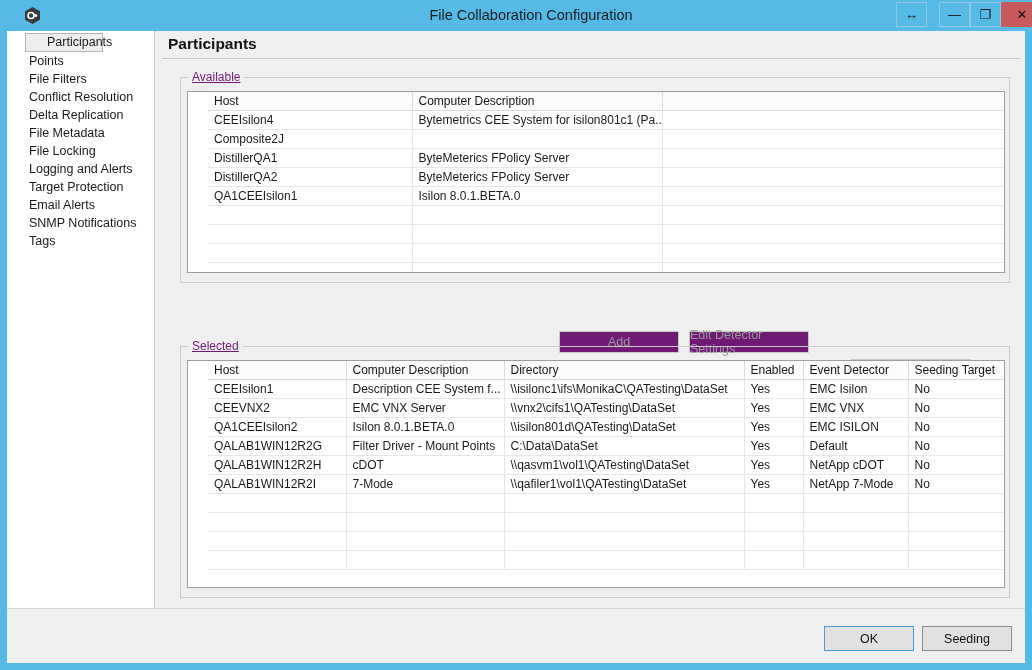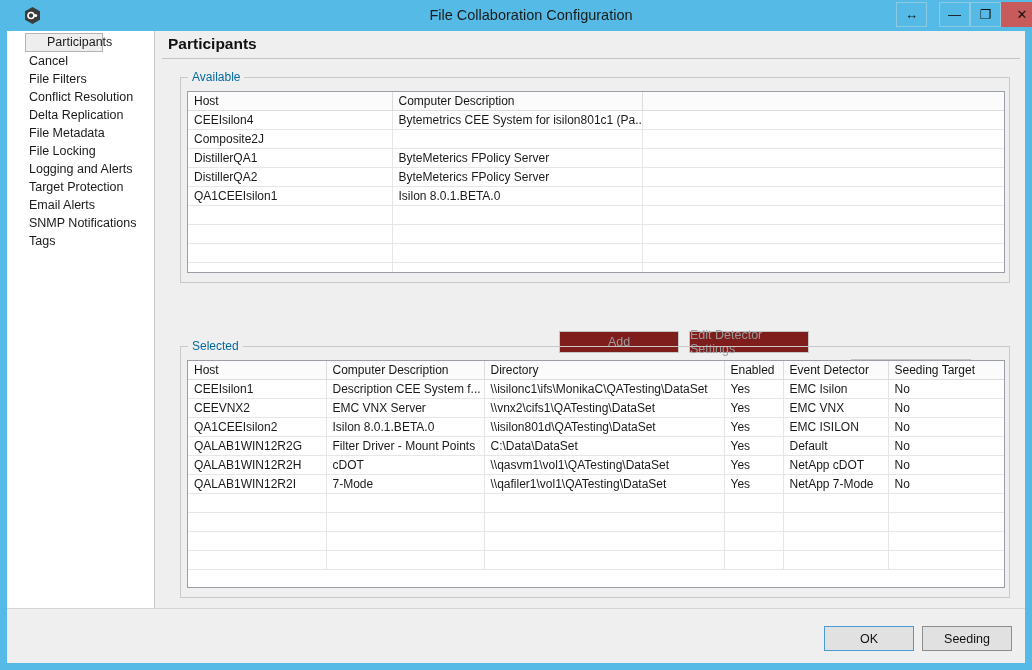--- a/index.html
+++ b/index.html
@@ -110,34 +110,36 @@
     position: absolute;
     border: 1px solid #c9c9c9;
     border-radius: 0;
   }
   .group-label {
     position: absolute;
     top: -8px; left: 7px;
     background: #efeff0;
     padding: 0 4px;
     font-size: 12px;
-    color: #0369a1;
+    color: #701a75;
+    text-decoration: underline;
   }
 
   #grp-available { left: 24px; top: 46px; width: 830px; height: 206px; }
   #grp-selected  { left: 24px; top: 315px; width: 830px; height: 252px; }
 
   
   .tbl-wrap {
     position: absolute;
     left: 6px;
     top: 13px;
     background: #ffffff;
     border: 1px solid #9a9fa6;
     overflow: hidden;
+    padding-left: 20px;
   }
   #tbl-available-wrap { width: 818px; height: 182px; }
   #tbl-selected-wrap  { width: 818px; height: 228px; }
 
   table.grid {
     border-collapse: collapse;
     table-layout: fixed;
     width: 816px;
     font-size: 12px;
     color: #1a1a1a;
@@ -164,21 +166,21 @@
     overflow: hidden;
     background: #ffffff;
   }
   table.grid th:last-child, table.grid td:last-child { border-right: none; }
 
   
   .mbtn {
     position: absolute;
     height: 22px;
     border: 1px solid #c6c6c6;
-    background: #7f1d1d;
+    background: #701a75;
     color: #9a9a9a;
     font-size: 12.5px;
     display: flex; align-items: center; justify-content: center;
     cursor: default;
   }
   #btn-add      { left: 403px; top: 300px; width: 120px; }
   #btn-edit-det { left: 533px; top: 300px; width: 120px; }
   #btn-remove   { left: 695px; top: 300px; width: 120px; margin-top: 28px; }
 
   
@@ -219,21 +221,21 @@
     <div class="winbtn" id="btn-resize">↔</div>
     <div class="winbtn" id="btn-min">—</div>
     <div class="winbtn" id="btn-max">❐</div>
     <div class="winbtn" id="btn-close">✕</div>
   </div>
 
   <div id="client">
 
     <div id="sidebar">
         <div class="nav-item selected"><span>Participants</span></div>
-        <div class="nav-item"><span>Cancel</span></div>
+        <div class="nav-item"><span>Points</span></div>
         <div class="nav-item"><span>File Filters</span></div>
         <div class="nav-item"><span>Conflict Resolution</span></div>
         <div class="nav-item"><span>Delta Replication</span></div>
         <div class="nav-item"><span>File Metadata</span></div>
         <div class="nav-item"><span>File Locking</span></div>
         <div class="nav-item"><span>Logging and Alerts</span></div>
         <div class="nav-item"><span>Target Protection</span></div>
         <div class="nav-item"><span>Email Alerts</span></div>
         <div class="nav-item"><span>SNMP Notifications</span></div>
         <div class="nav-item"><span>Tags</span></div>

